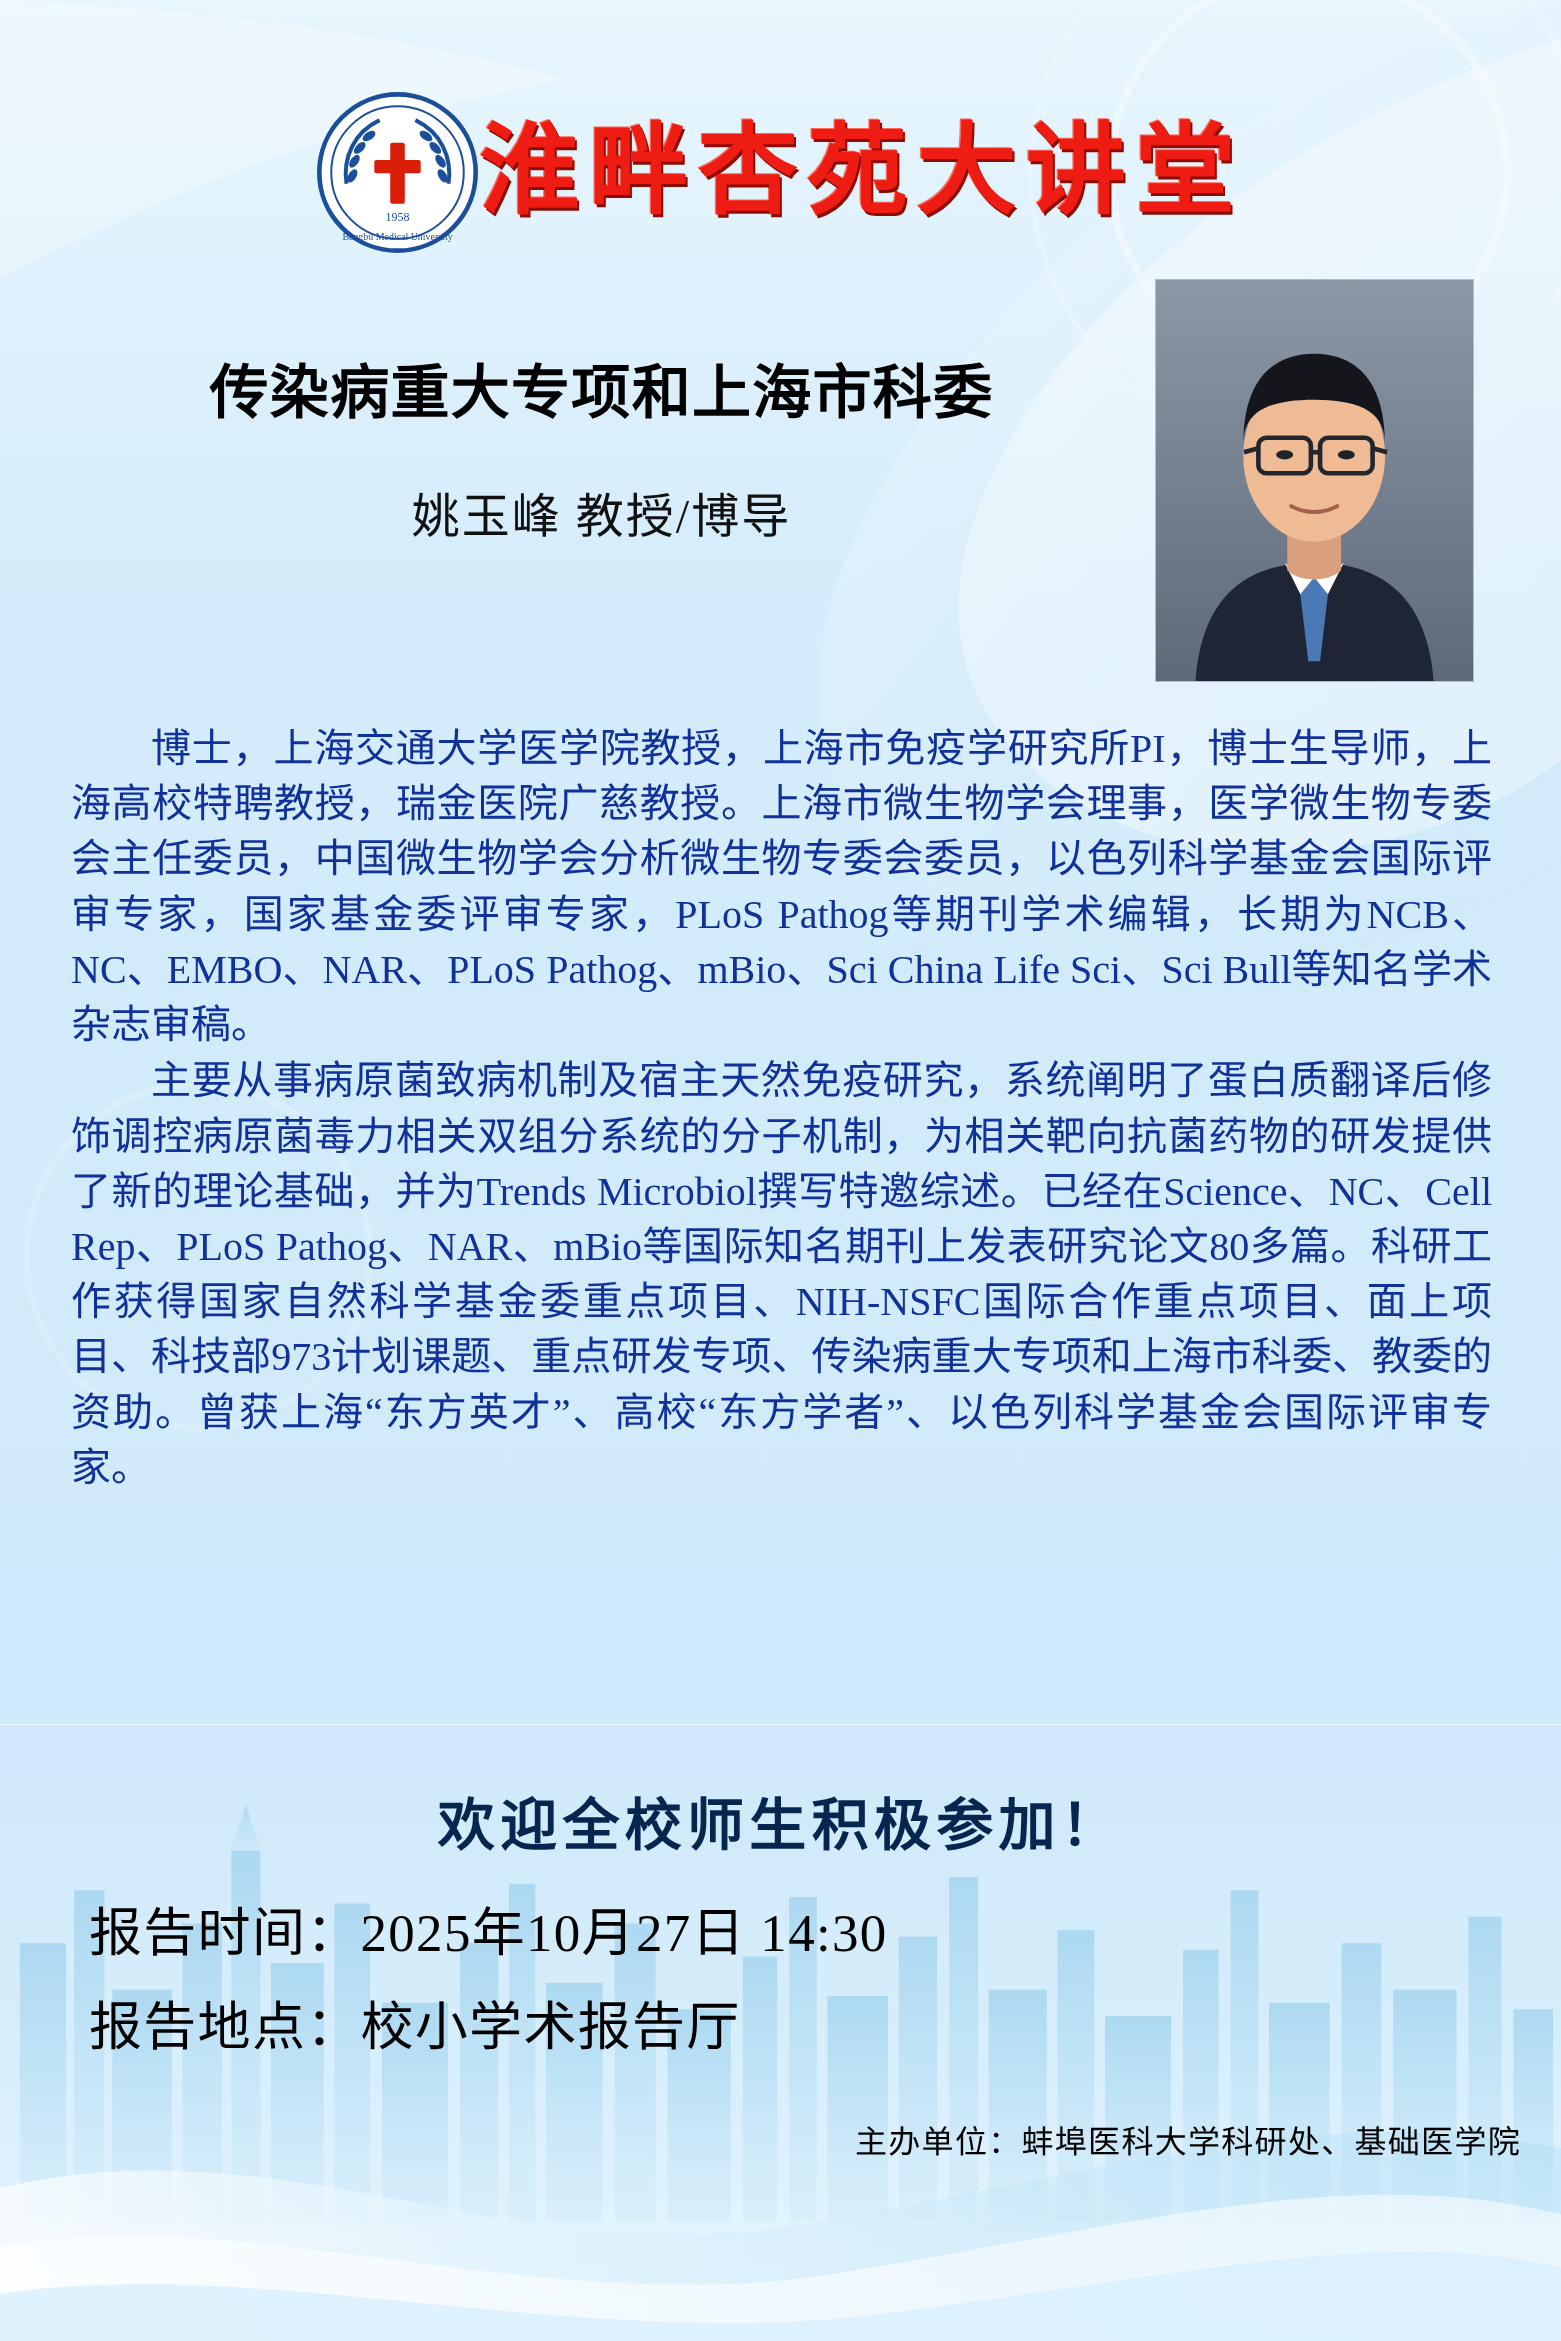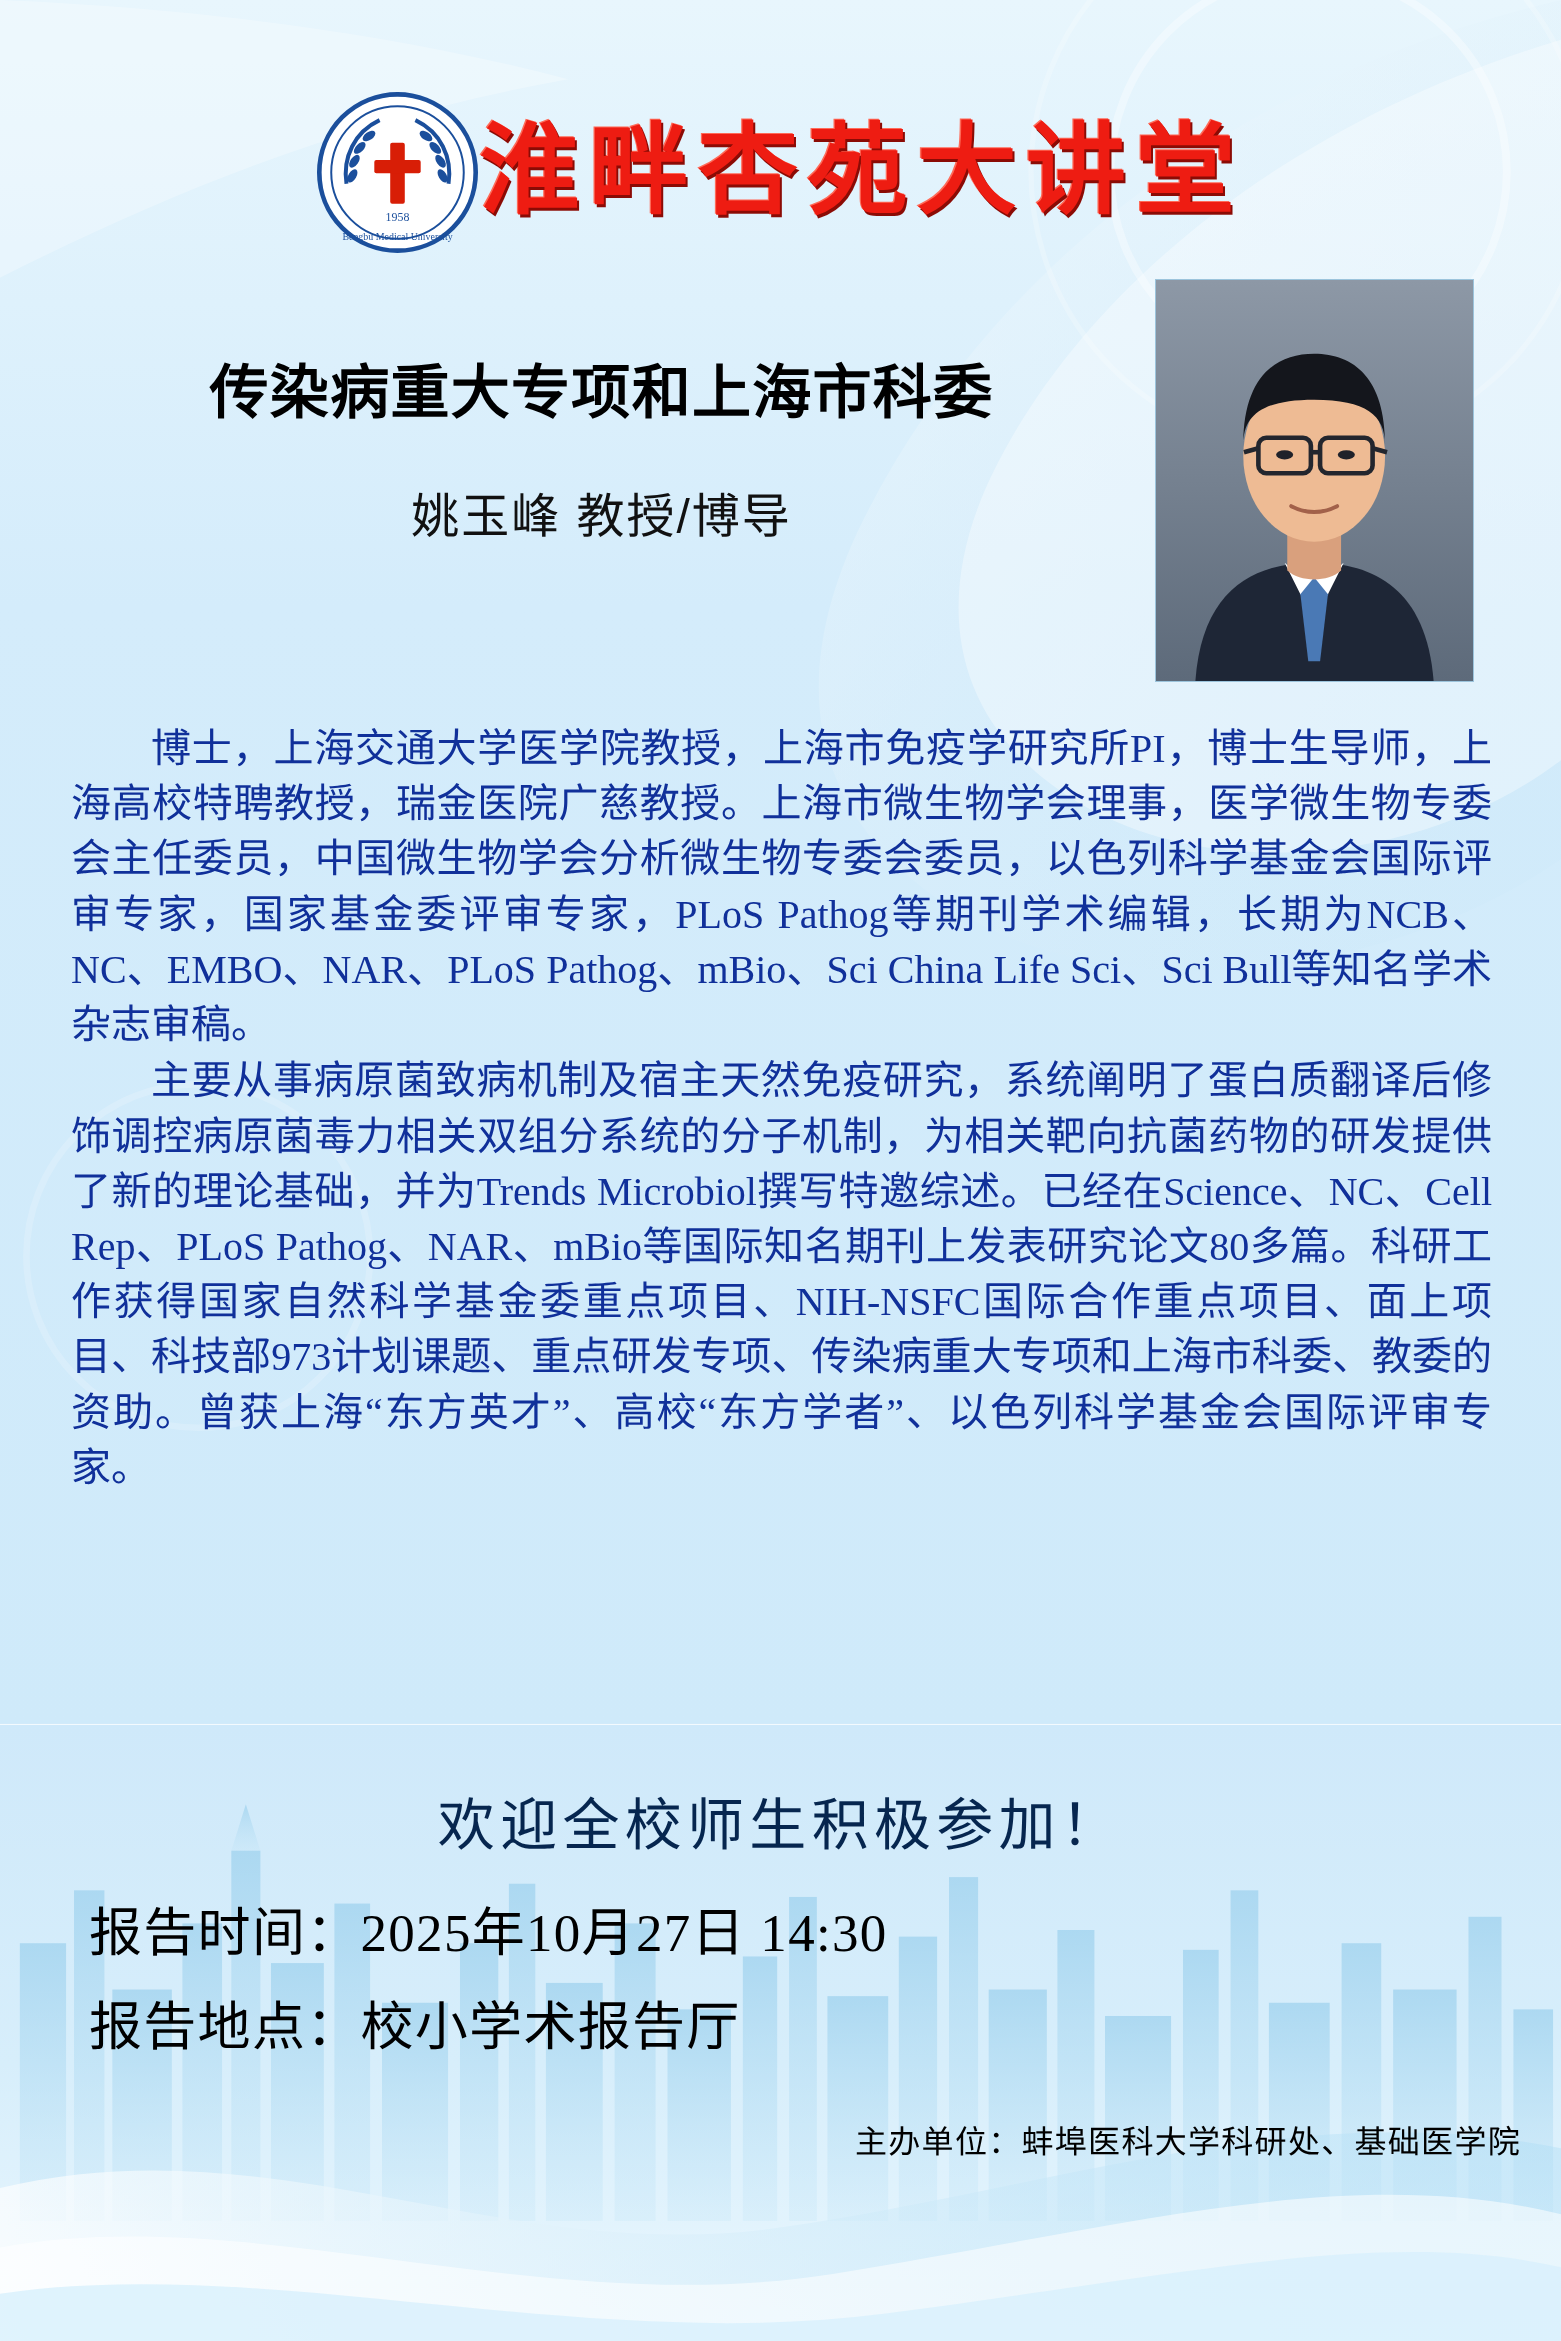--- a/index.html
+++ b/index.html
@@ -67,21 +67,21 @@
   .lecture-title {
     font-family: "Liberation Sans", "DejaVu Sans", sans-serif;
     font-size: 59px;
     font-weight: bold;
     color: #000000;
     letter-spacing: 1.3px;
     line-height: 1.25;
   }
   .speaker {
     margin-top: 46px;
-    font-family: Liberation Sans, sans-serif;
+    font-family: Liberation Serif, serif;
     font-size: 48px;
     color: #111111;
     letter-spacing: 2px;
   }
 
   
   .portrait {
     position: absolute;
     top: 279px;
     left: 1155px;
@@ -120,21 +120,21 @@
   .bottom-bg { position: absolute; inset: 0; width: 100%; height: 100%; }
 
   .welcome {
     position: absolute;
     top: 54px;
     left: 0;
     width: 100%;
     text-align: center;
     font-family: "Liberation Sans", "DejaVu Sans", sans-serif;
     font-size: 57px;
-    font-weight: normal;
+    font-weight: bold;
     color: #06264f;
     letter-spacing: 5.3px;
   }
   .info-line {
     position: absolute;
     left: 89px;
     font-family: "Liberation Serif", "DejaVu Serif", serif;
     font-size: 53px;
     color: #000000;
     letter-spacing: 1.3px;

